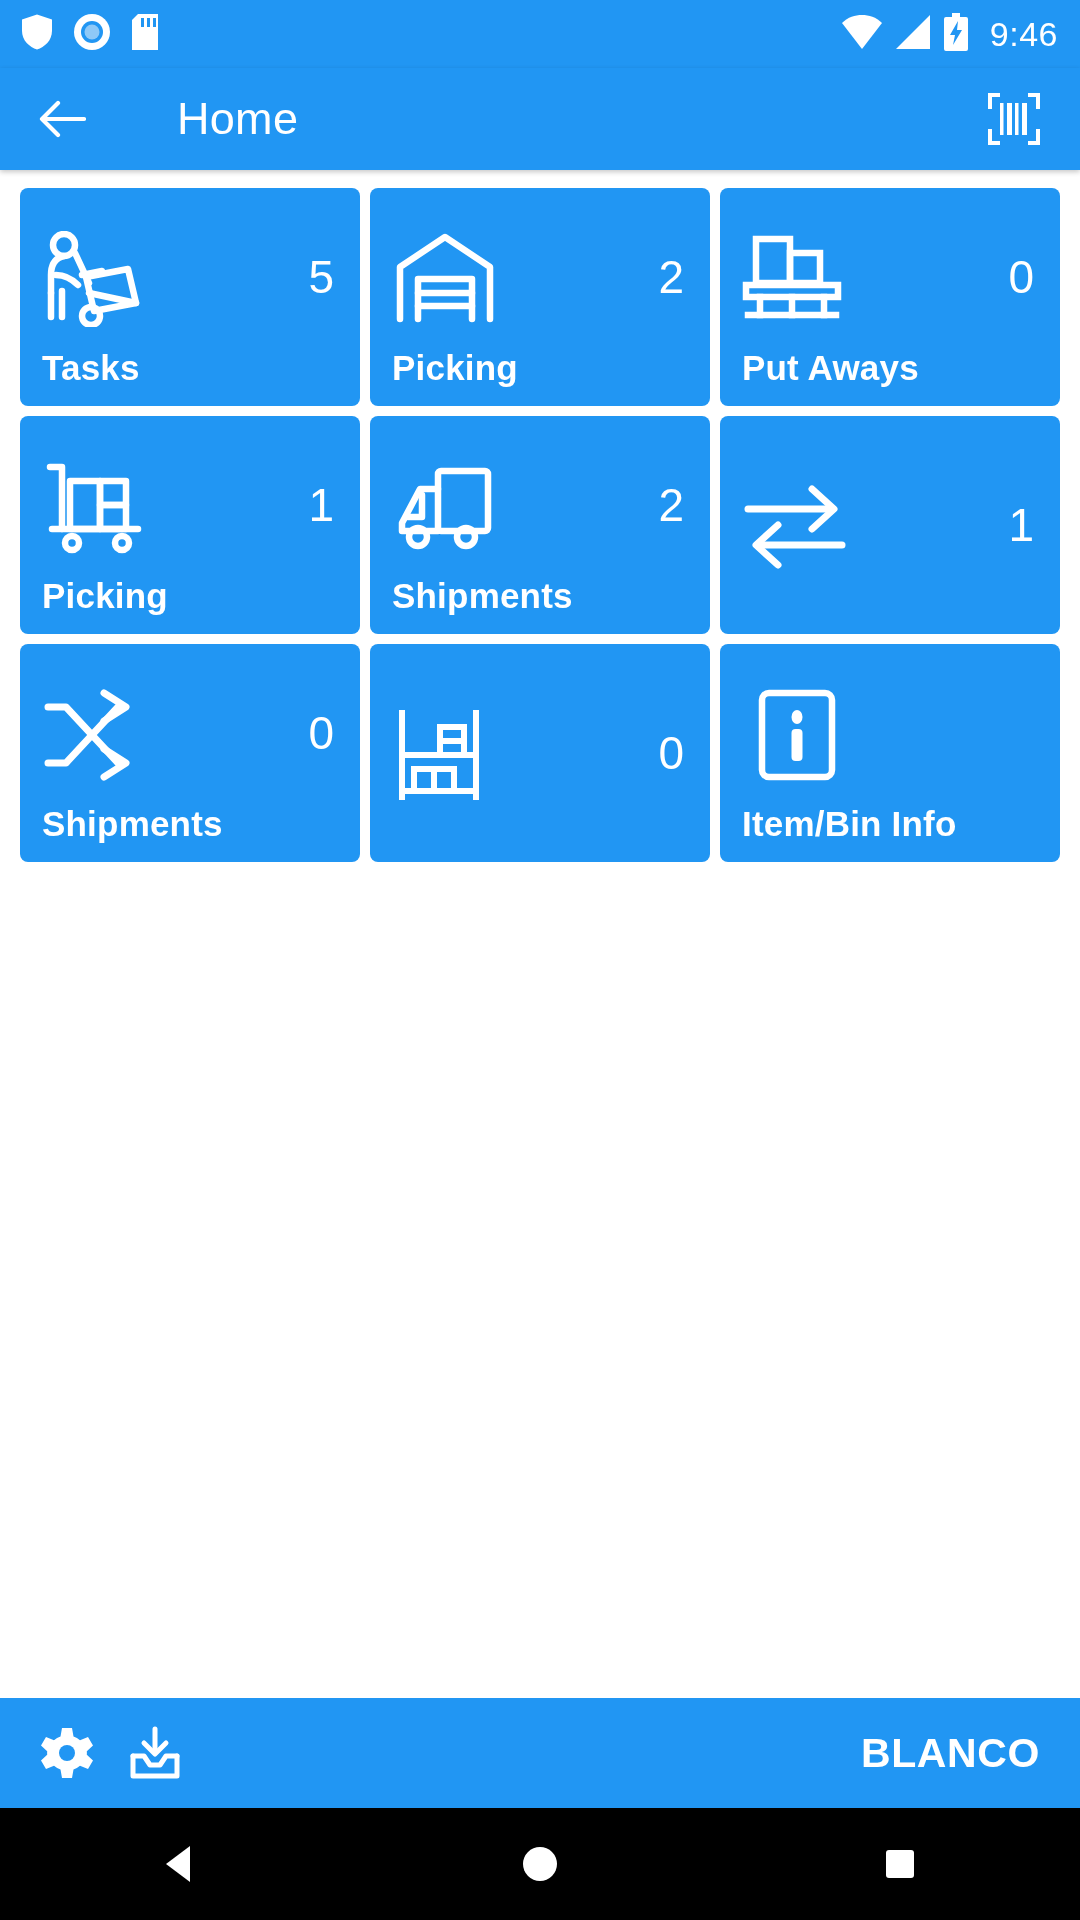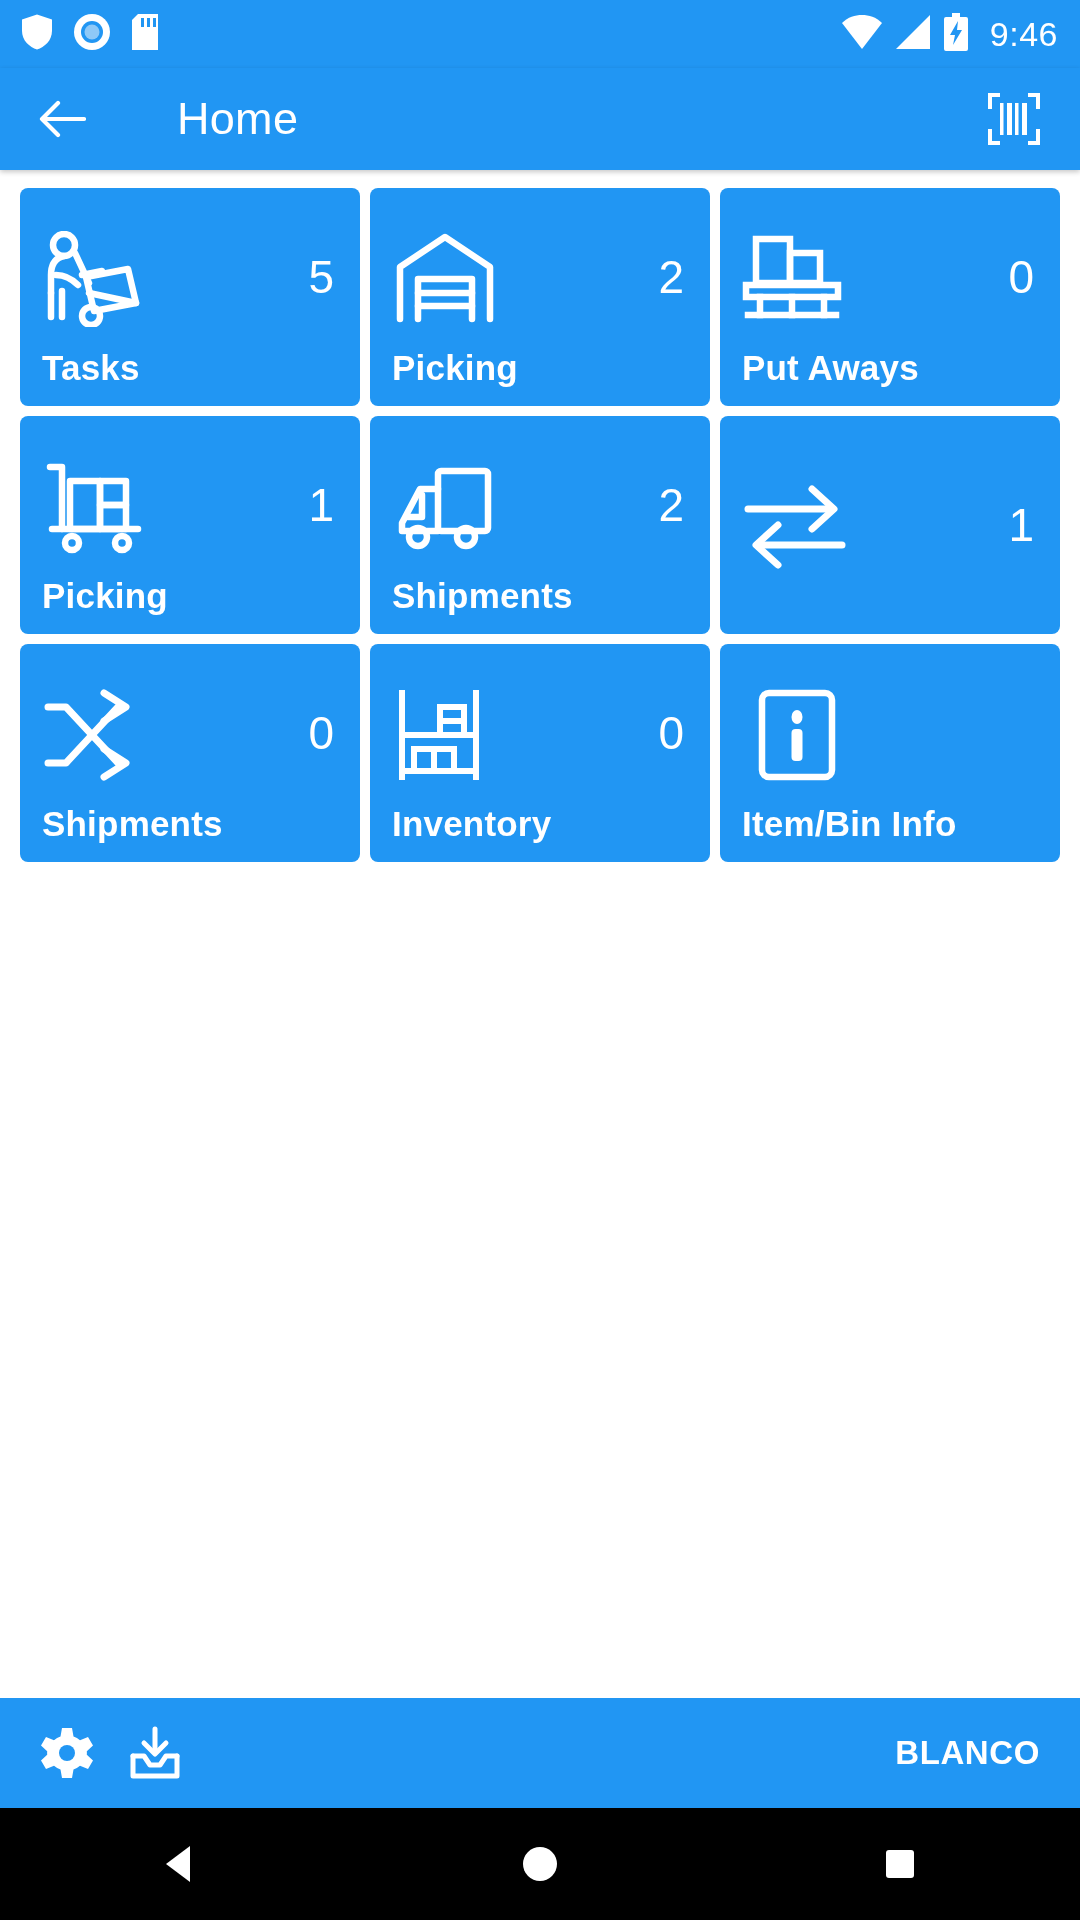--- a/index.html
+++ b/index.html
@@ -49,21 +49,21 @@
     line-height:1; padding-right:6px; padding-bottom:4px;
   }
   .tile-label { font-size:35px; font-weight:700; letter-spacing:.2px; }
 
   
   .bottombar {
     height:110px; background:#2196f3; flex:0 0 110px;
     display:flex; align-items:center; padding:0 40px; color:#fff;
   }
   .bb-icons { display:flex; align-items:center; gap:34px; }
-  .bb-company { margin-left:auto; font-size:33px; font-weight:700; letter-spacing:.6px; }
+  .bb-company { margin-left:auto; font-size:41px; font-weight:700; letter-spacing:.6px; }
 
   
   .navbar {
     height:112px; background:#000; flex:0 0 112px;
     display:flex; align-items:center; justify-content:space-around;
   }
   .nav-btn { display:flex; align-items:center; justify-content:center; width:180px; height:112px; }
 </style>
 </head>
 <body>
@@ -285,21 +285,20 @@
                 <path d="M10 84 L84 84"></path>
                 <rect x="48" y="20" width="24" height="28"></rect>
                 <path d="M48 34 L72 34"></path>
                 <rect x="22" y="62" width="40" height="22"></rect>
                 <path d="M42 62 L42 84"></path>
               </g>
             </svg>
           </span>
           <span class="tile-count">0</span>
         </div>
-        <span class="tile-label">Inventory</span>
       </div>
 
       <div class="tile">
         <div class="tile-top">
           <span class="tile-icon">
             <svg viewBox="0 0 106 96" width="106" height="96">
               <rect x="20" y="6" width="70" height="84" rx="7" fill="none" stroke="#fff" stroke-width="6.5"></rect>
               <ellipse cx="55" cy="30" rx="5.5" ry="7" fill="#fff"></ellipse>
               <rect x="49.5" y="42" width="11" height="32" rx="4" fill="#fff"></rect>
             </svg>

